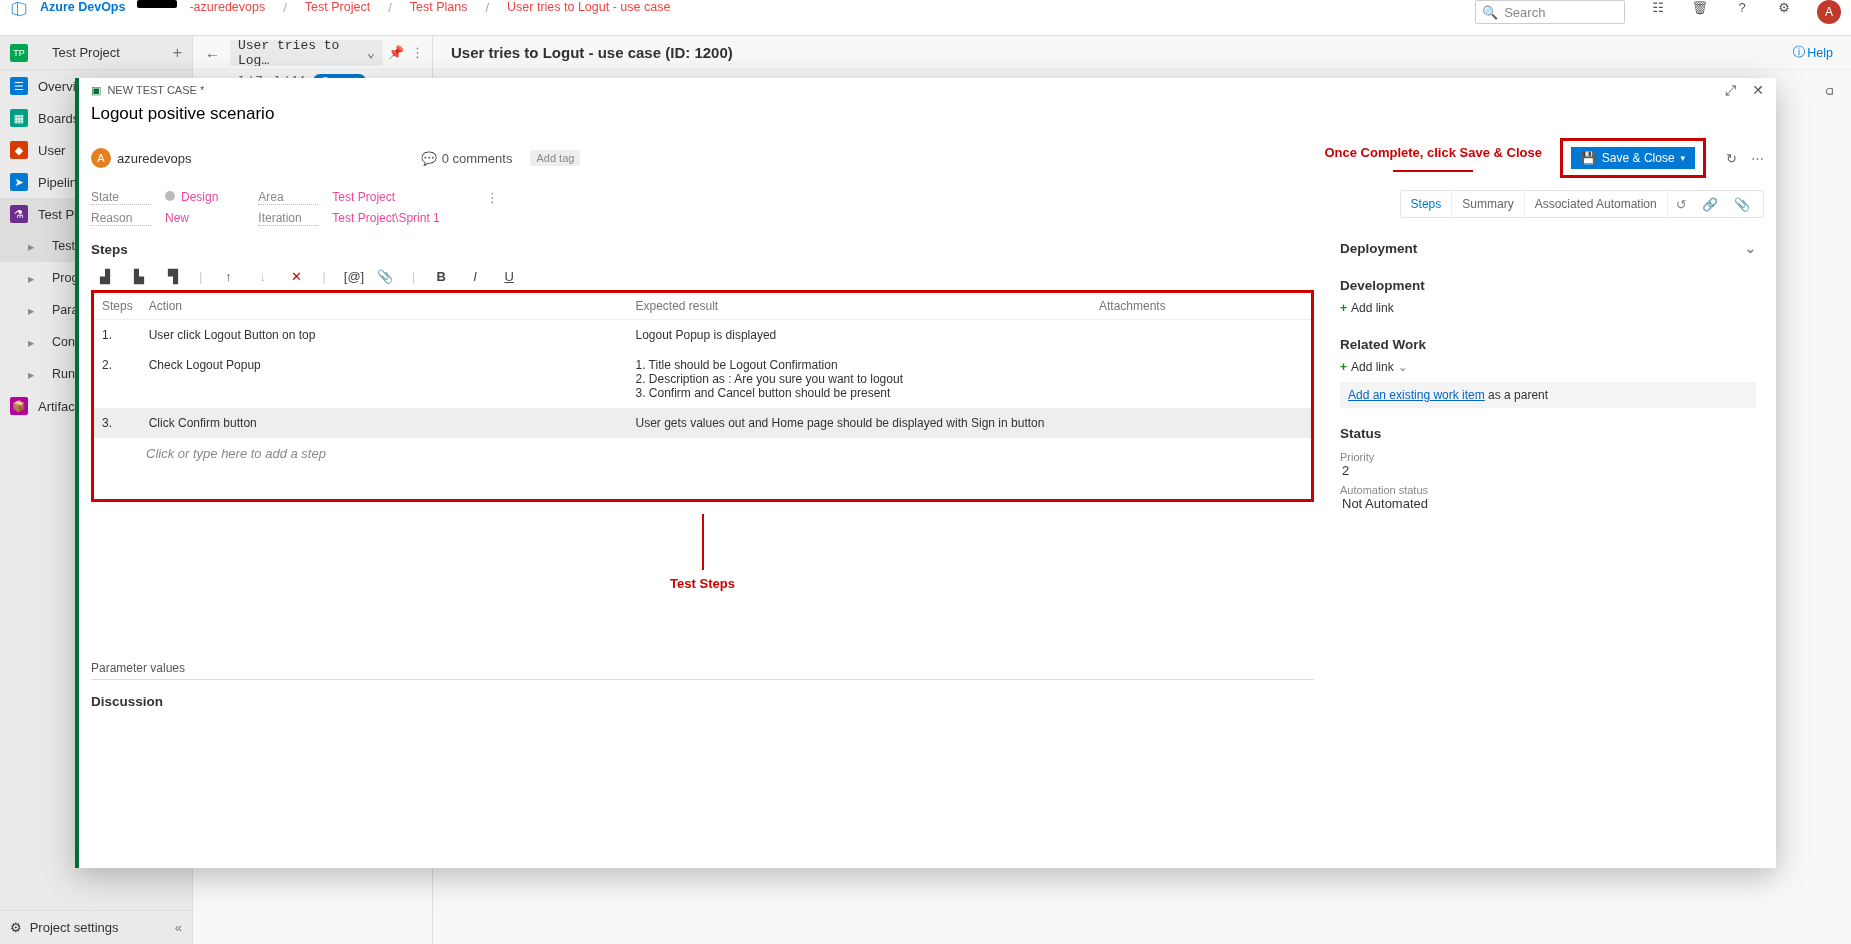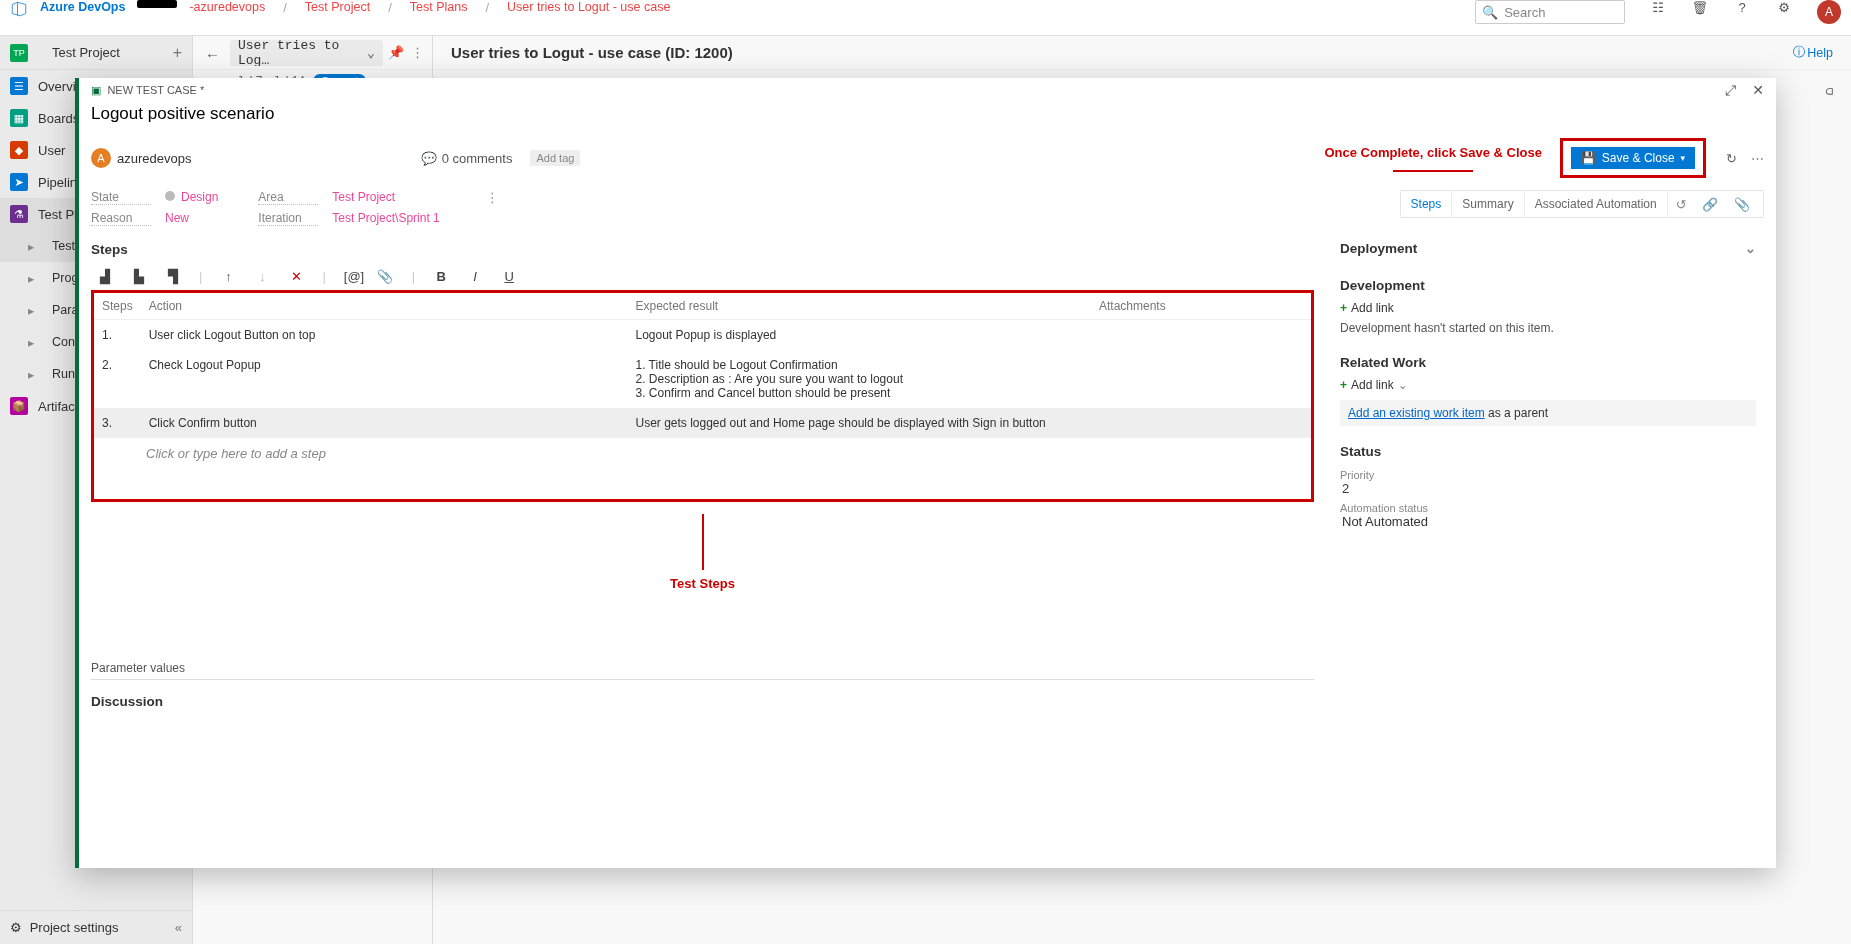--- a/index.html
+++ b/index.html
@@ -337,21 +337,21 @@
               <tr>
                 <td>2.</td>
                 <td>Check Logout Popup</td>
                 <td>1. Title should be Logout Confirmation<br>2. Description as : Are you sure you want to logout<br>3. Confirm and Cancel button should be present</td>
                 <td></td>
                 <td></td>
               </tr>
               <tr class="sel">
                 <td>3.</td>
                 <td>Click Confirm button</td>
-                <td>User gets logged out and Home page should be displayed with Sign in button</td>
+                <td>User gets values out and Home page should be displayed with Sign in button</td>
                 <td></td>
                 <td></td>
               </tr>
             </tbody>
         </table>
         <div class="addstep">Click or type here to add a step</div>
         <div style="height:30px;"></div>
       </div>
       <div class="steps-annot">
         <div class="vline"></div>
@@ -370,21 +370,20 @@
           </div>
       </div>
       <div class="r-section">
         <div class="r-head">
             <span>Development</span>
           </div>
         <div class="r-link">
             <span class="plus">+</span>
             <span>Add link</span>
           </div>
-        <div class="r-desc">Development hasn't started on this item.</div>
       </div>
       <div class="r-section">
         <div class="r-head">
             <span>Related Work</span>
           </div>
         <div class="r-link">
             <span class="plus">+</span>
             <span>Add link</span> 
             <span style="color:#888;">⌄</span>
           </div>

